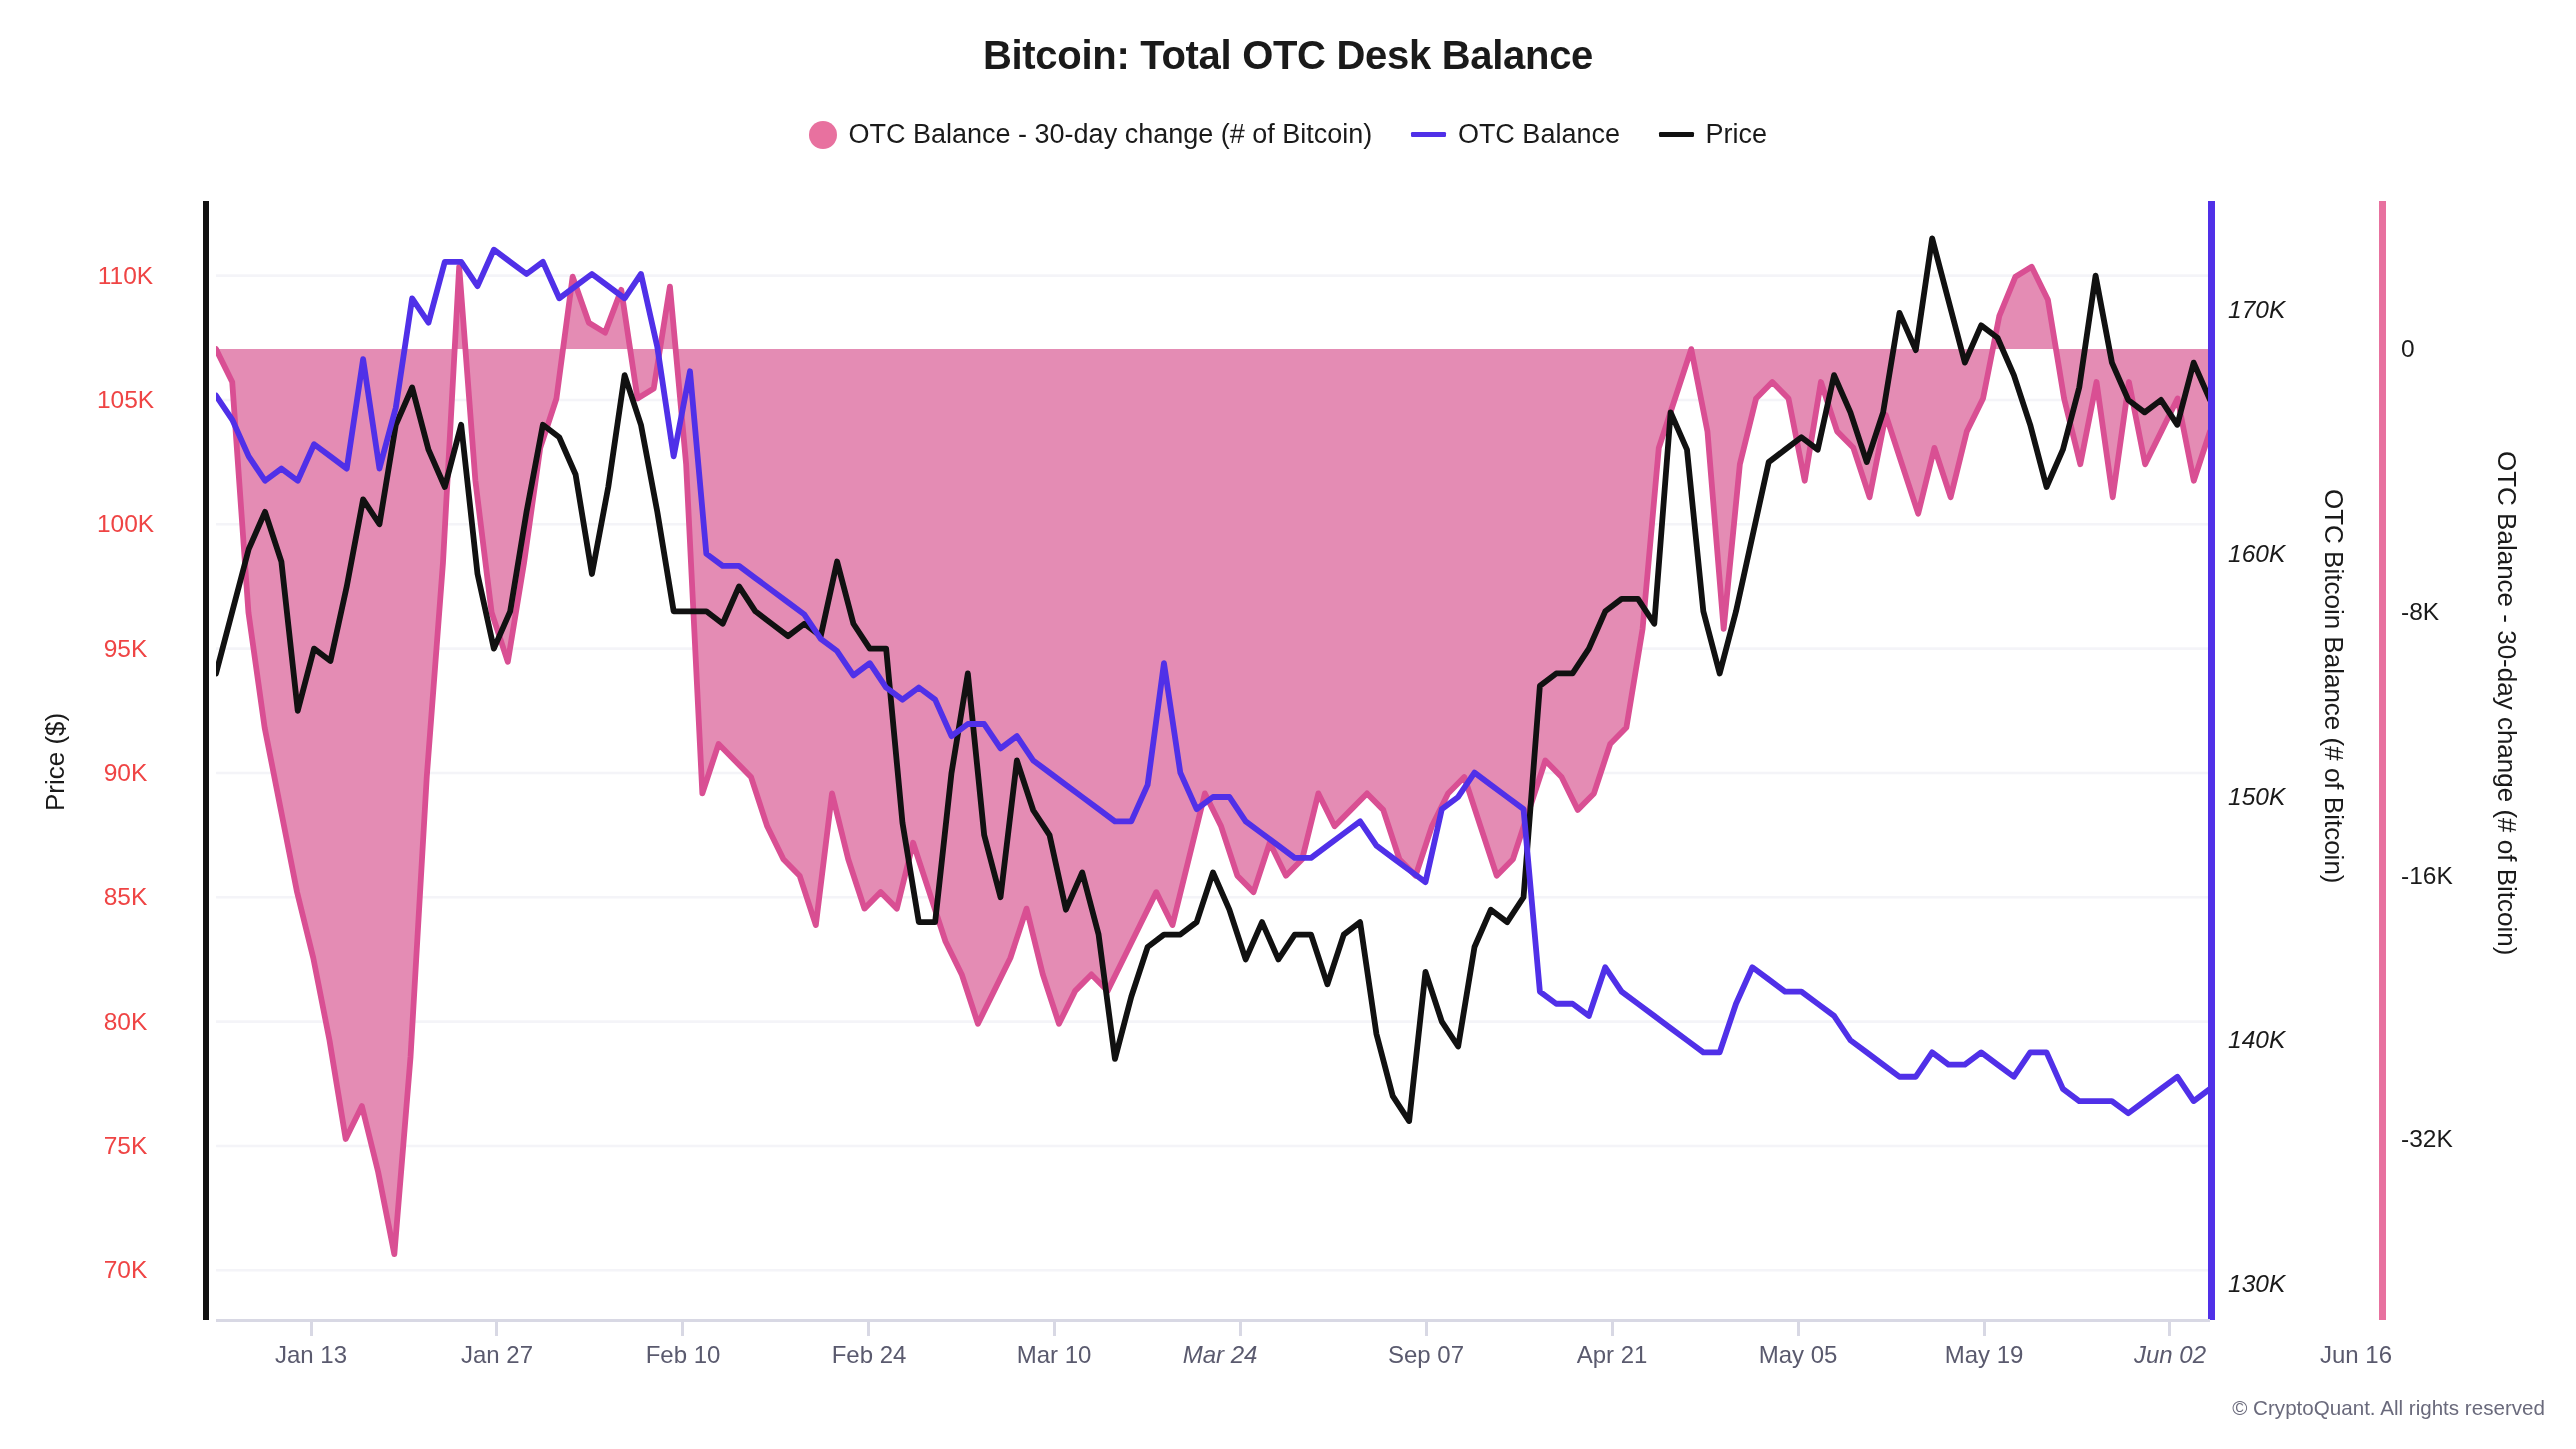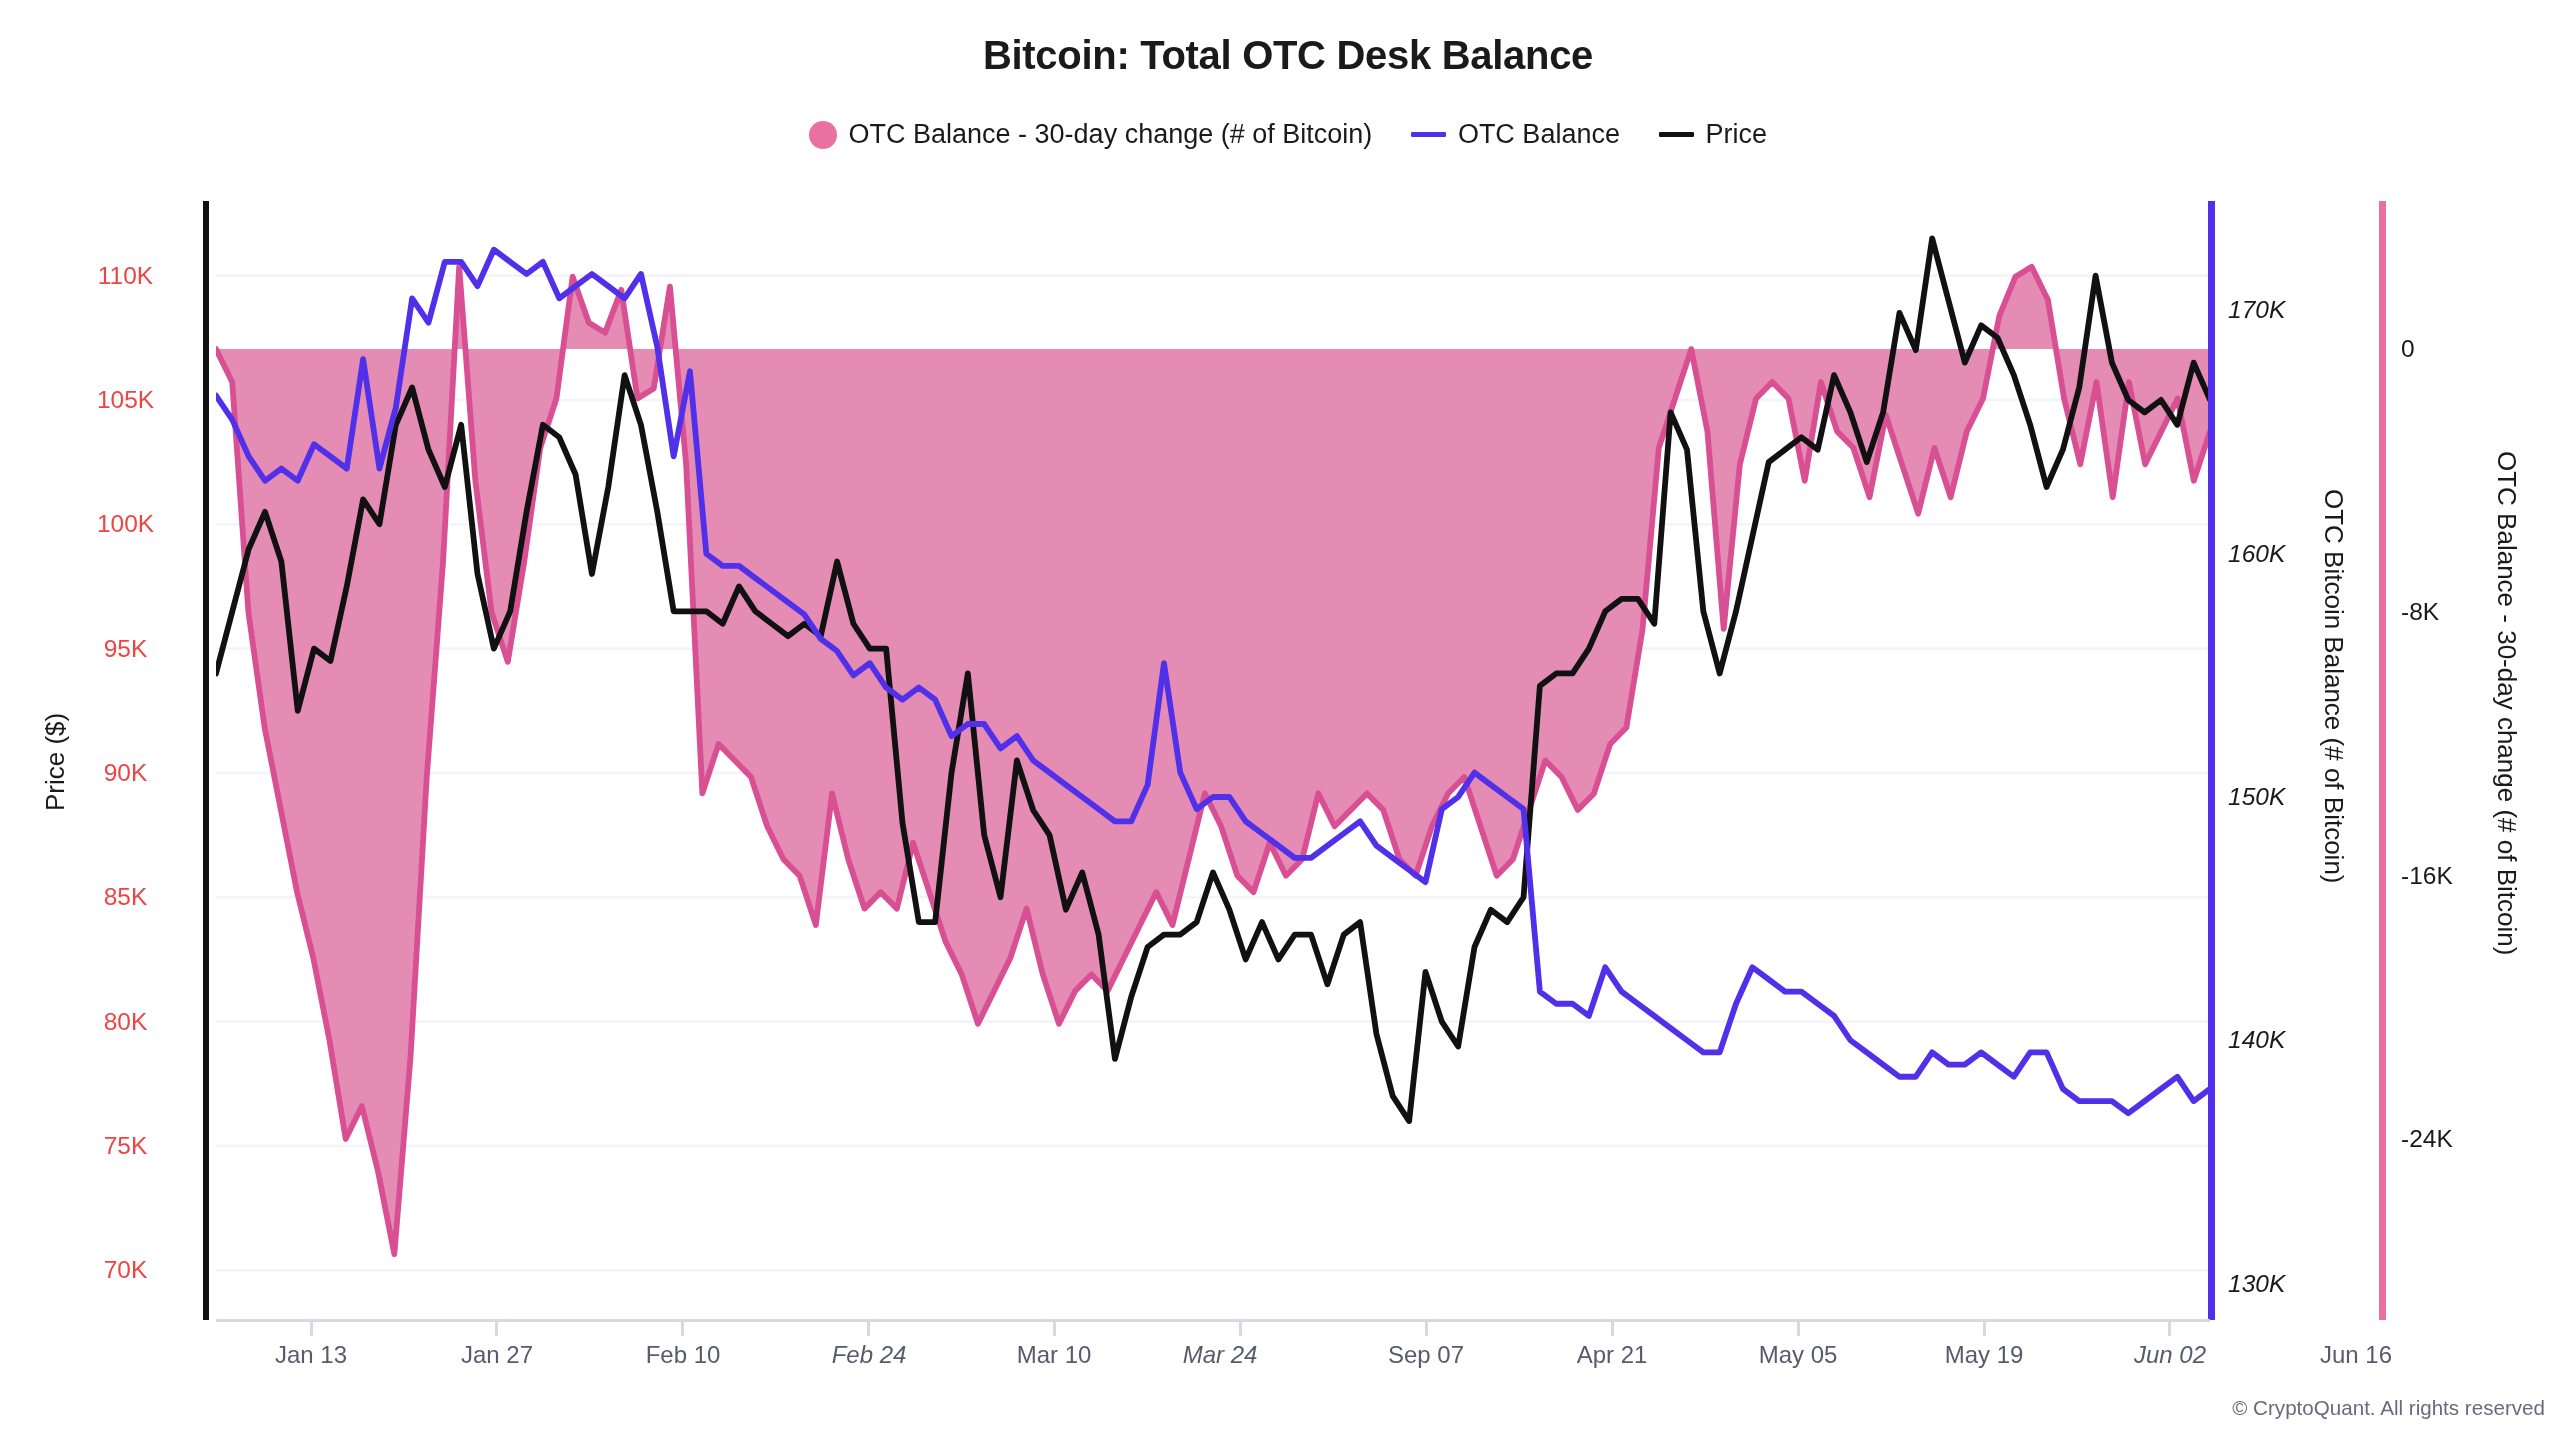--- a/index.html
+++ b/index.html
@@ -127,21 +127,21 @@
   <div id="xaxis-line"></div>
 
   <div id="xaxis-ticks">
       <div class="xtick-mark" style="left: 310px;"></div>
       <div class="xtick-label" style="left: 311px;">Jan 13</div>
       <div class="xtick-mark" style="left: 495px;"></div>
       <div class="xtick-label" style="left: 497px;">Jan 27</div>
       <div class="xtick-mark" style="left: 681px;"></div>
       <div class="xtick-label" style="left: 683px;">Feb 10</div>
       <div class="xtick-mark" style="left: 867px;"></div>
-      <div class="xtick-label" style="left: 869px; font-style: italic;">Feb 24</div>
+      <div class="xtick-label" style="left: 869px;">Feb 24</div>
       <div class="xtick-mark" style="left: 1053px;"></div>
       <div class="xtick-label" style="left: 1054px;">Mar 10</div>
       <div class="xtick-mark" style="left: 1239px;"></div>
       <div class="xtick-label" style="left: 1220px; font-style: italic;">Mar 24</div>
       <div class="xtick-mark" style="left: 1425px;"></div>
       <div class="xtick-label" style="left: 1426px;">Sep 07</div>
       <div class="xtick-mark" style="left: 1611px;"></div>
       <div class="xtick-label" style="left: 1612px;">Apr 21</div>
       <div class="xtick-mark" style="left: 1797px;"></div>
       <div class="xtick-label" style="left: 1798px;">May 05</div>
@@ -166,21 +166,21 @@
       <div class="lbl-blue" style="top: 1284px;">130K</div>
       <div class="lbl-blue" style="top: 1040px;">140K</div>
       <div class="lbl-blue" style="top: 797px;">150K</div>
       <div class="lbl-blue" style="top: 554px;">160K</div>
       <div class="lbl-blue" style="top: 310px;">170K</div>
     </div>
   <div id="yaxis-pink-labels">
       <div class="lbl-pink" style="top: 349px;">0</div>
       <div class="lbl-pink" style="top: 612px;">-8K</div>
       <div class="lbl-pink" style="top: 876px;">-16K</div>
-      <div class="lbl-pink" style="top: 1139px;">-24K</div>
+      <div class="lbl-pink" style="top: 1139px;">-32K</div>
     </div>
 
   <div class="axis-title" id="ytitle-left">Price ($)</div>
   <div class="axis-title" id="ytitle-blue">OTC Bitcoin Balance (# of Bitcoin)</div>
   <div class="axis-title" id="ytitle-pink">OTC Balance - 30-day change (# of Bitcoin)</div>
 
   <div id="footer">© CryptoQuant. All rights reserved</div>
 </div>
 
 

